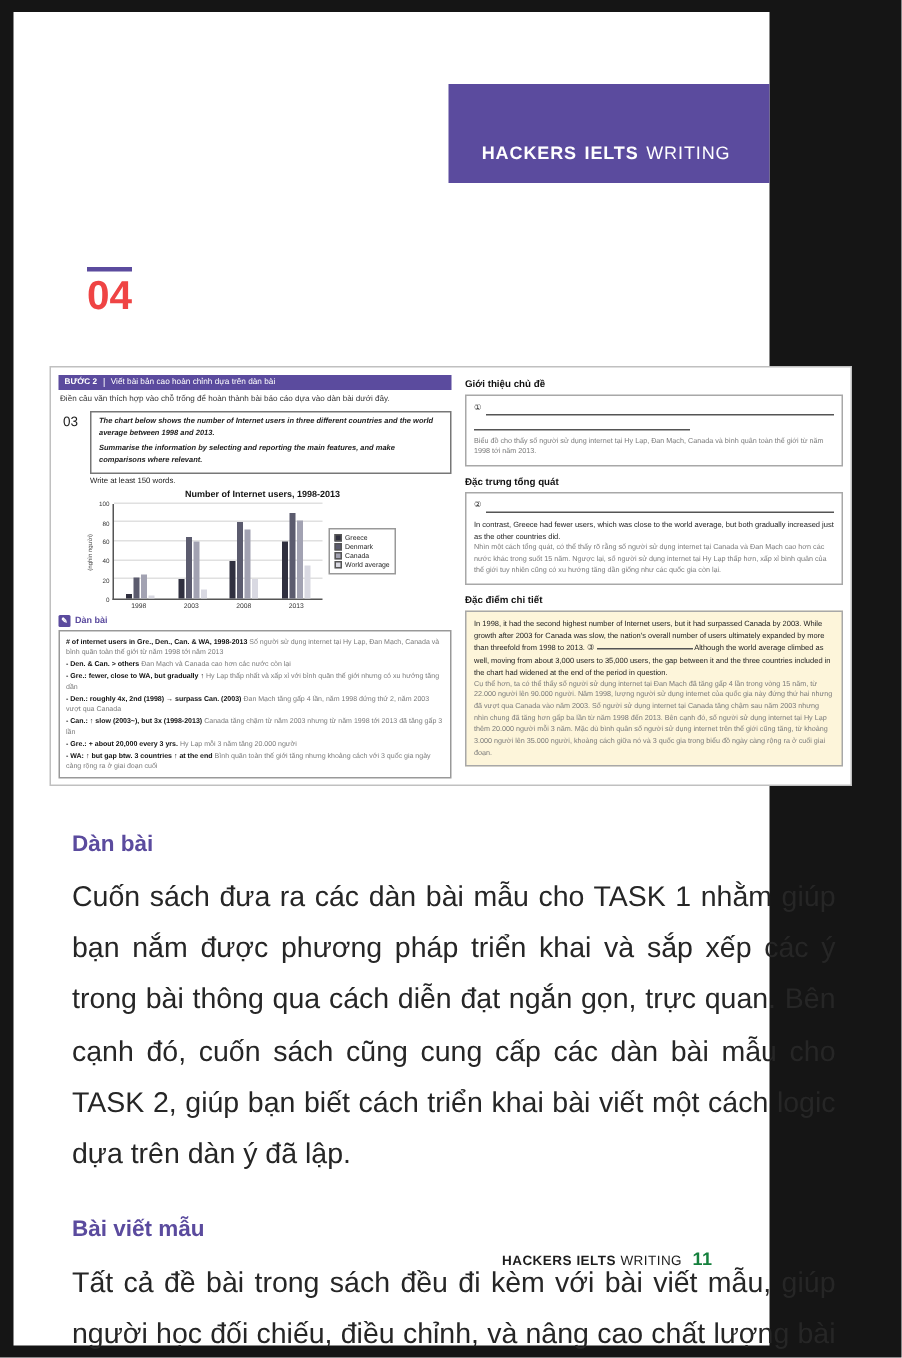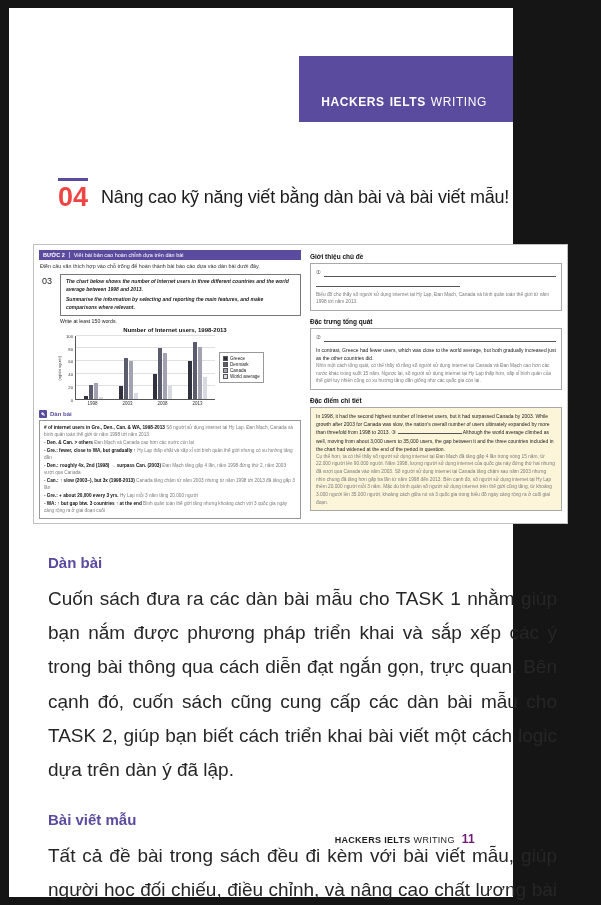--- a/index.html
+++ b/index.html
@@ -73,36 +73,35 @@
   
   .body-copy { position:absolute; left:39px; top:546px; width:509px; }
   .sec-heading { font-size:15px; color:#5b4b9e; font-weight:700; margin-bottom:11px; }
   .sec-text { font-size:19px; line-height:1.8; text-align:justify; color:#262626; margin-bottom:24px; }
 
   
   .footer { position:absolute; right:38px; top:824px; display:flex; align-items:baseline; gap:3px;
             font-size:9px; color:#1d1d1d; letter-spacing:0.3px; }
   .footer .f1, .footer .f2 { font-weight:700; }
   .footer .f3 { font-weight:400; }
-  .footer .fpage { color:#701a75; font-weight:700; font-size:12px; margin-left:4px; }
+  .footer .fpage { color:#15803d; font-weight:700; font-size:12px; margin-left:4px; }
 </style>
 </head>
 <body>
 
 <div class="page">
 
   <div class="band">
     <span class="b1">HACKERS</span>
     <span class="b2">IELTS</span>
     <span class="b3">WRITING</span>
   </div>
 
   <div class="chapter">
     <span class="chap-num">04</span>
-    <span class="chap-title">Nâng cao kỹ năng viết bằng dàn bài và bài viết mẫu!</span>
   </div>
 
   <div class="figure">
 
     <div class="fig-left">
       <div class="step-bar">
         <span class="step-label">BƯỚC 2</span>
         <span class="step-title">Viết bài bản cao hoàn chỉnh dựa trên dàn bài</span>
       </div>
       <p class="fig-instruction">Điền câu văn thích hợp vào chỗ trống để hoàn thành bài báo cáo dựa vào dàn bài dưới đây.</p>

